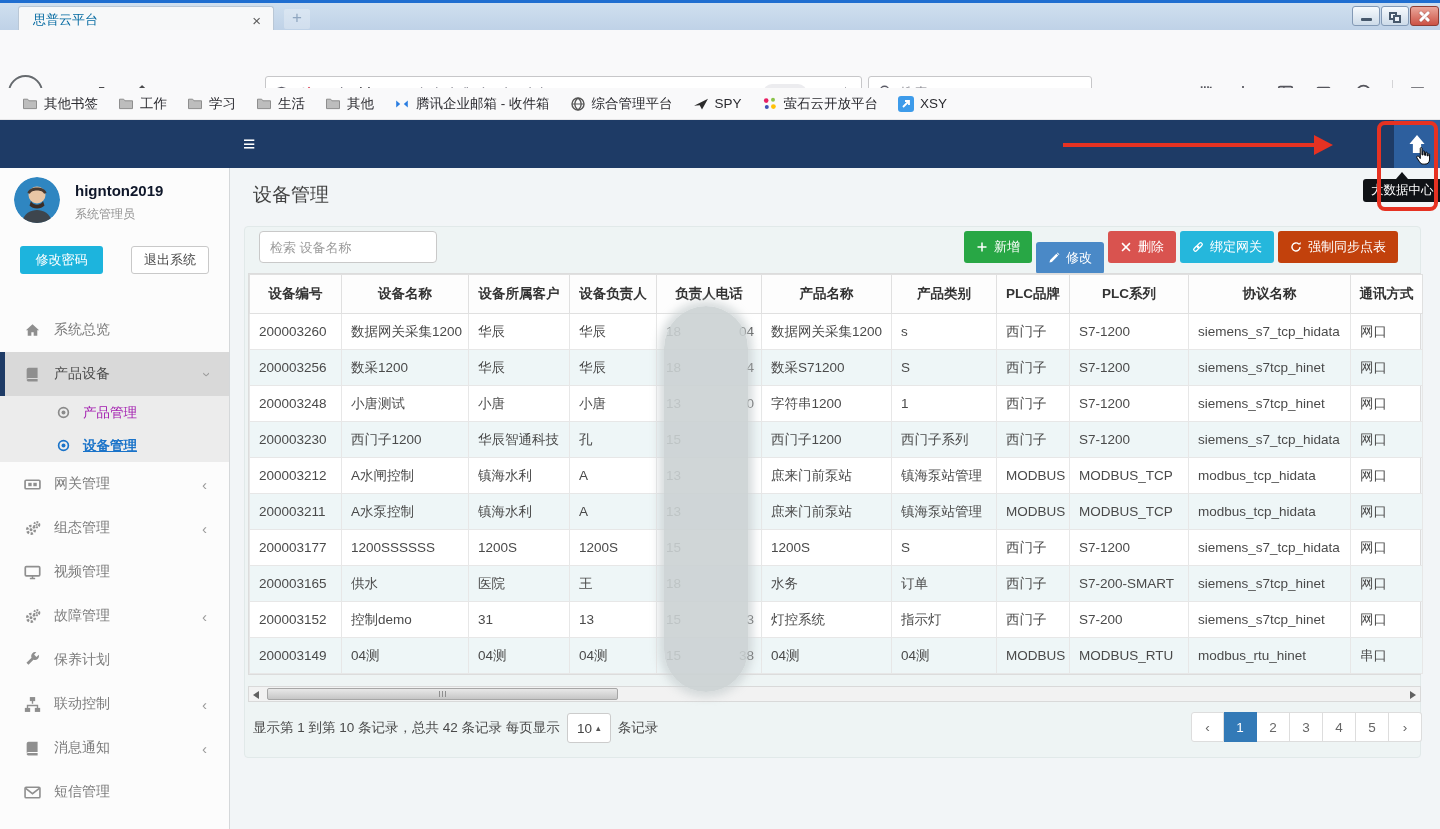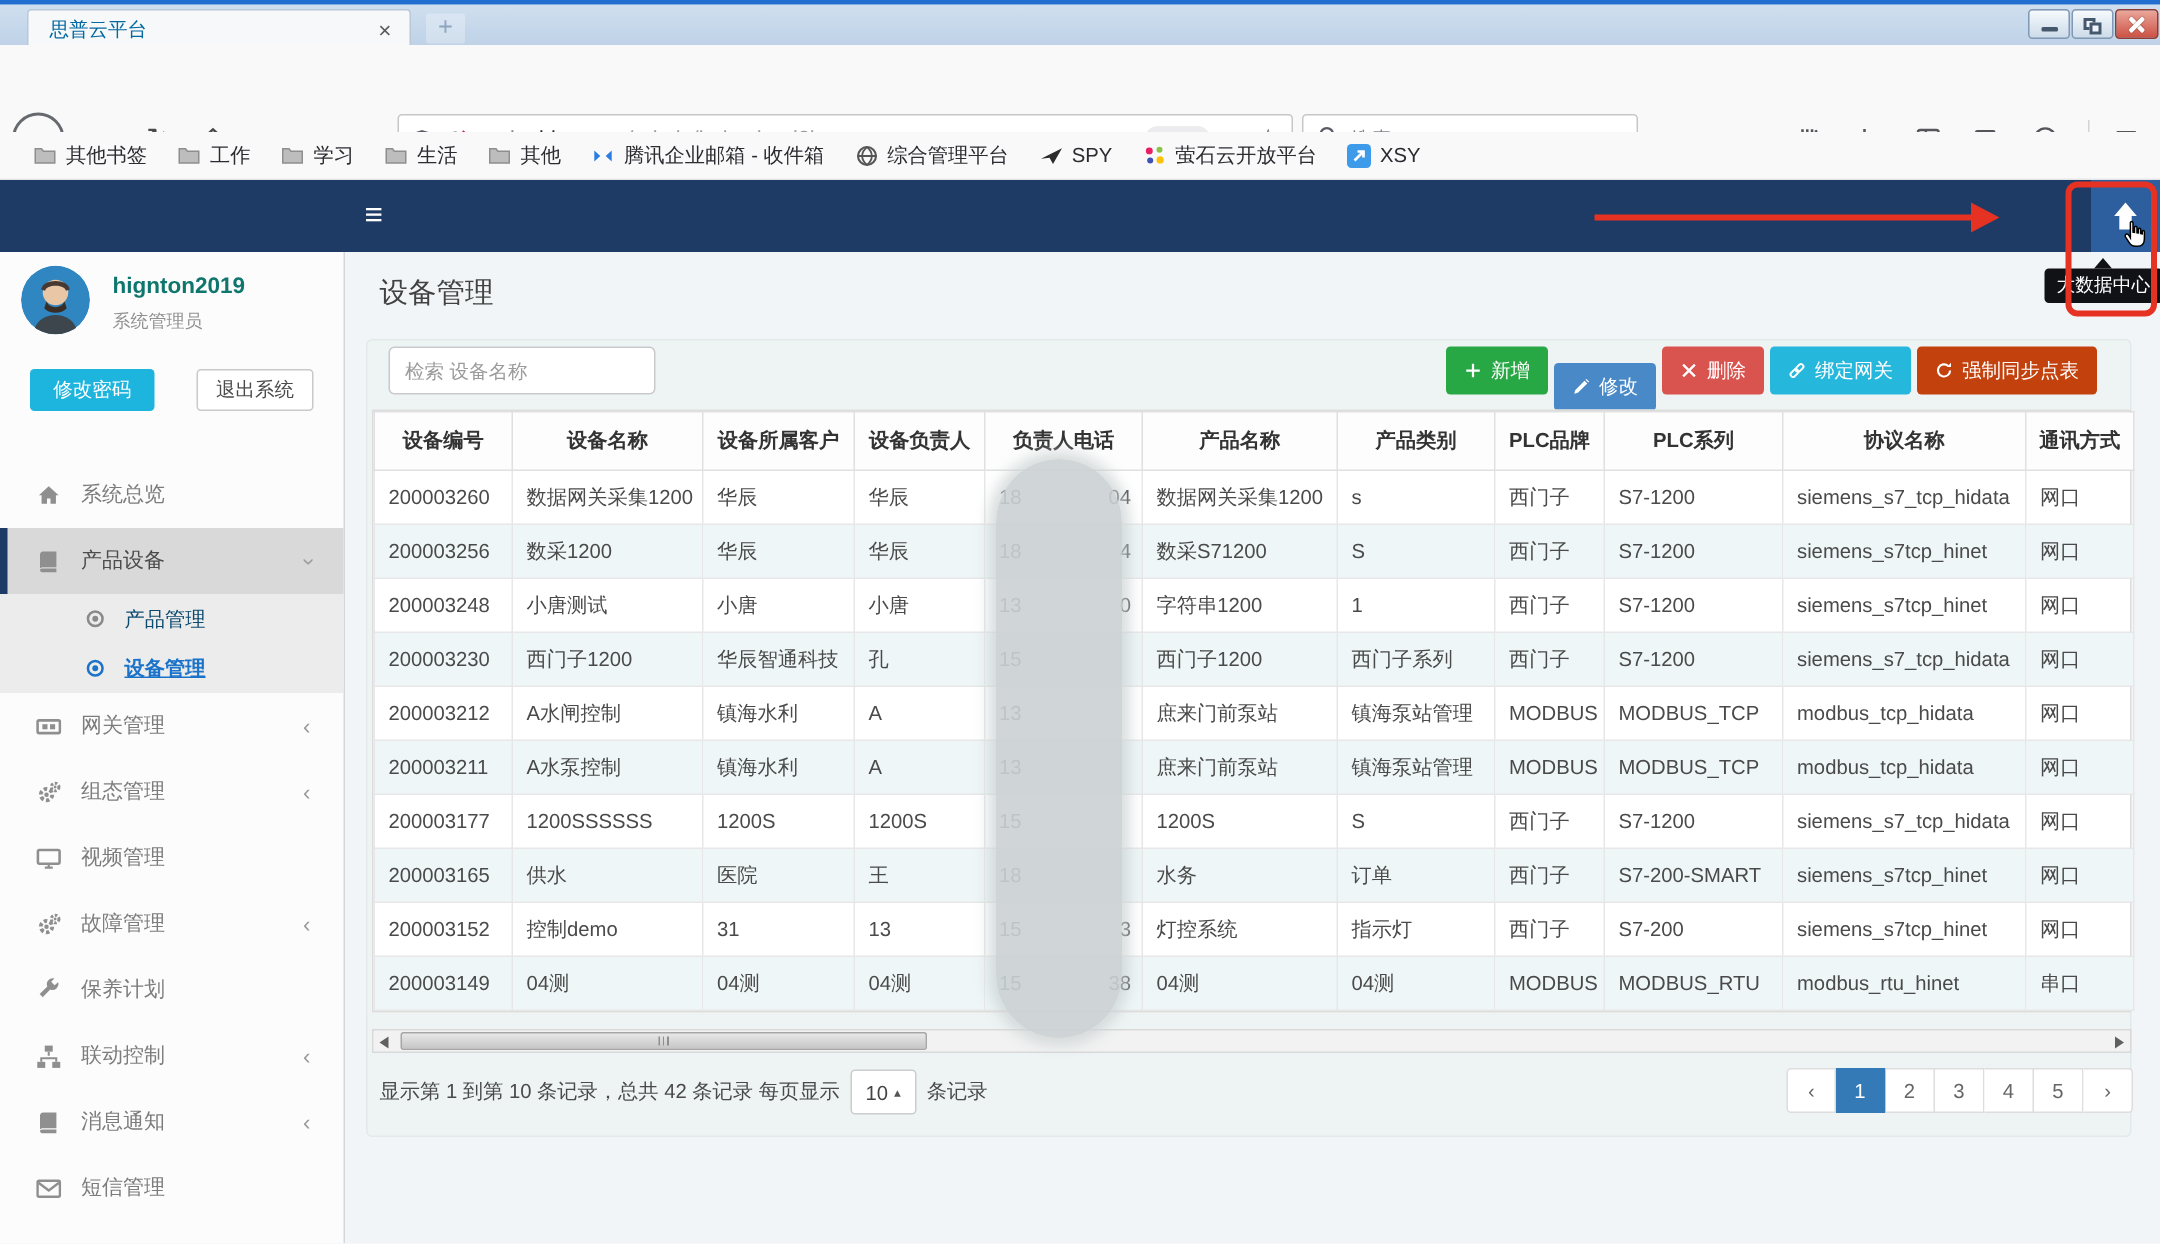--- a/index.html
+++ b/index.html
@@ -75,35 +75,35 @@
   #anno-arrow-head { left:1314px; top:135px; width:0; height:0; border-left:19px solid #e63222;
     border-top:10px solid transparent; border-bottom:10px solid transparent; z-index:30;}
   #tooltip { left:1363px; top:179px; height:23px; padding:0 8px; background:#101216; border-radius:3px;
     color:#fff; font-size:12.5px; line-height:23px; z-index:20; white-space:nowrap;}
   #tooltip-caret { left:1396px; top:172px; width:0; height:0; border-bottom:7px solid #101216;
     border-left:6px solid transparent; border-right:6px solid transparent; z-index:20;}
 
   
   #sidebar { left:0; top:168px; width:230px; height:661px; background:#fcfcfc; border-right:1px solid #d5d8da; }
   #avatar { left:14px; top:9px; width:46px; height:46px; border-radius:50%; overflow:hidden; }
-  #user-name { left:75px; top:14px; font-size:15px; font-weight:bold; color:#0f766e; }
+  #user-name { left:75px; top:14px; font-size:15px; font-weight:bold; color:#0f172a; }
   #user-role { left:75px; top:38px; font-size:12px; color:#919191; }
   #btn-passwd { left:20px; top:78px; width:83px; height:28px; background:#1db4dd; color:#fff;
     font-size:13px; border:none; border-radius:3px; }
   #btn-logout { left:131px; top:78px; width:78px; height:28px; background:#fff; color:#4a4a4a;
     font-size:13px; border:1px solid #c9c9c9; border-radius:3px; }
   #menu { left:0; top:140px; width:229px; }
   .mi { height:44px; display:flex; align-items:center; padding-left:24px; gap:13px; position:relative;
     color:#7c7c7c; font-size:14px; }
   .mi .mic { width:17px; height:17px; color:#8f8f8f; display:flex; }
   .mi .chev { position:absolute; right:22px; font-size:15px; color:#9a9a9a; }
   .mi.active { background:#d9d9d9; padding-left:19px; border-left:5px solid #1e3b66; color:#4c4c4c; }
   .mi.active .chev { transform:rotate(-90deg); }
   .smenu { background:#ececec; }
-  .smi { height:33px; display:flex; align-items:center; padding-left:56px; gap:12px; color:#0c4a6e; font-size:13.5px;}
+  .smi { height:33px; display:flex; align-items:center; padding-left:56px; gap:12px; color:#a21caf; font-size:13.5px;}
   .smi .mic { width:15px; height:15px; display:flex; color:#8a8a8a;}
   .smi.active { color:#1a73c9; }
   .smi.active .lbl { text-decoration:underline; font-weight:bold;}
   .smi.active .mic { color:#1a73c9; }
 
   
   #main { left:230px; top:168px; width:1210px; height:661px; background:#f2f5f7; }
   #page-title { left:253px; top:182px; font-size:19px; color:#424242; }
   #panel { left:244px; top:226px; width:1177px; height:532px; background:#eef4f4; border:1px solid #e1e9e9; border-radius:4px;}
   #dev-search { left:259px; top:231px; width:178px; height:32px; border:1px solid #c9c9c9; border-radius:4px;

